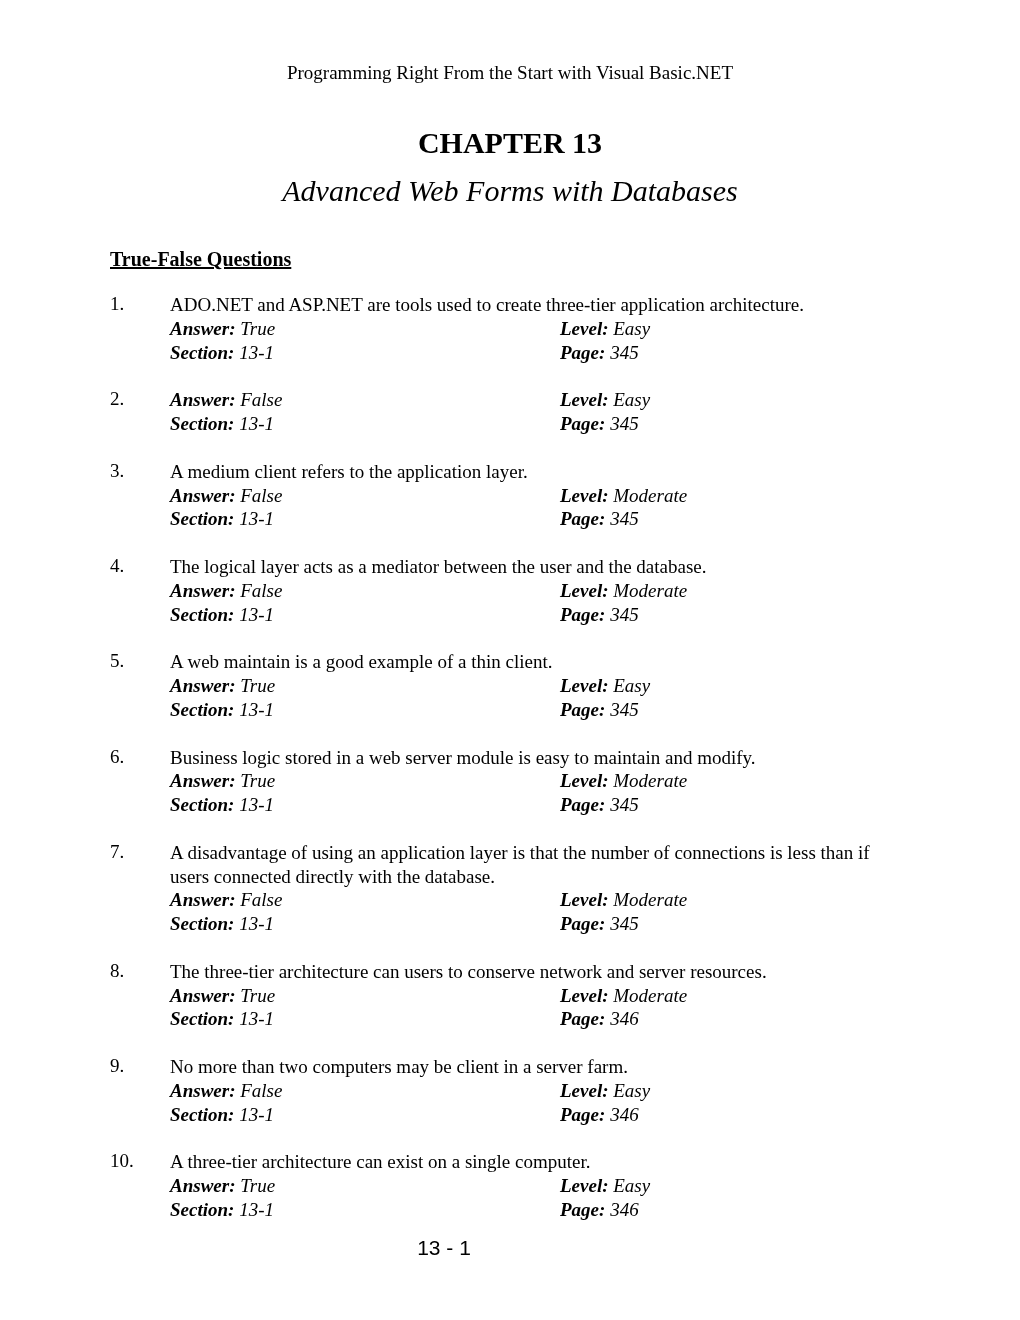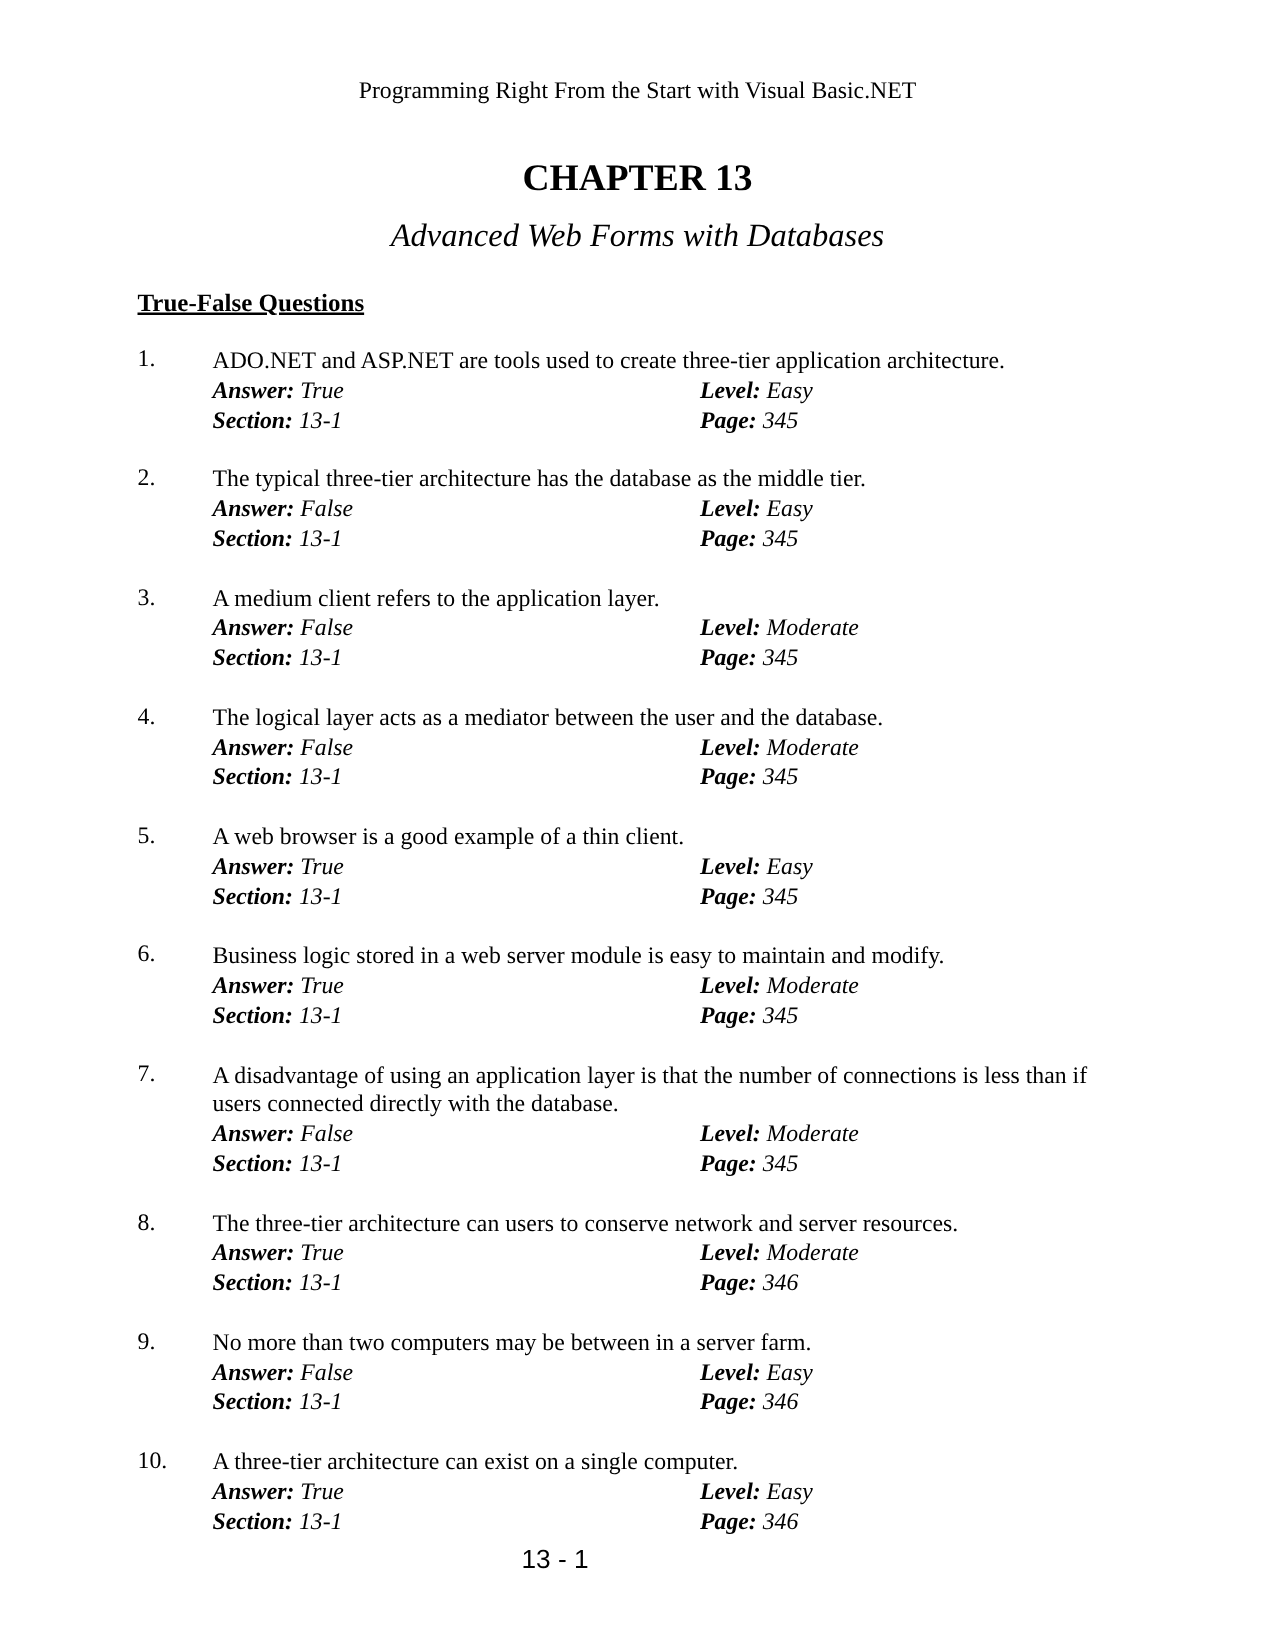--- a/index.html
+++ b/index.html
@@ -19,23 +19,23 @@
       margin-bottom: 42px;
     }
     .chapter-label {
       text-align: center;
       font-size: 30px;
       font-weight: bold;
       margin-bottom: 14px;
     }
     .chapter-title {
       text-align: center;
-      font-size: 26px;
+      font-size: 30px;
       font-style: italic;
-      margin-bottom: 28px;
+      margin-bottom: 40px;
     }
     .section-heading {
       font-size: 20px;
       font-weight: bold;
       text-decoration: underline;
       margin-bottom: 22px;
     }
     .qlist {}
     .qitem {
       display: flex;
@@ -92,21 +92,20 @@
         </div>
         <div class="qmeta">
           <div class="qmeta-left"><span class="label">Section:</span> <span class="value">13-1</span></div>
           <div class="qmeta-right"><span class="label">Page:</span> <span class="value">345</span></div>
         </div>
       </div>
     </div>
     <div class="qitem">
       <div class="qnum">2.</div>
       <div class="qbody">
-        <div class="qtext">The typical three-tier architecture has the database as the middle tier.</div>
         <div class="qmeta">
           <div class="qmeta-left"><span class="label">Answer:</span> <span class="value">False</span></div>
           <div class="qmeta-right"><span class="label">Level:</span> <span class="value">Easy</span></div>
         </div>
         <div class="qmeta">
           <div class="qmeta-left"><span class="label">Section:</span> <span class="value">13-1</span></div>
           <div class="qmeta-right"><span class="label">Page:</span> <span class="value">345</span></div>
         </div>
       </div>
     </div>
@@ -134,21 +133,21 @@
         </div>
         <div class="qmeta">
           <div class="qmeta-left"><span class="label">Section:</span> <span class="value">13-1</span></div>
           <div class="qmeta-right"><span class="label">Page:</span> <span class="value">345</span></div>
         </div>
       </div>
     </div>
     <div class="qitem">
       <div class="qnum">5.</div>
       <div class="qbody">
-        <div class="qtext">A web browser is a good example of a thin client.</div>
+        <div class="qtext">A web maintain is a good example of a thin client.</div>
         <div class="qmeta">
           <div class="qmeta-left"><span class="label">Answer:</span> <span class="value">True</span></div>
           <div class="qmeta-right"><span class="label">Level:</span> <span class="value">Easy</span></div>
         </div>
         <div class="qmeta">
           <div class="qmeta-left"><span class="label">Section:</span> <span class="value">13-1</span></div>
           <div class="qmeta-right"><span class="label">Page:</span> <span class="value">345</span></div>
         </div>
       </div>
     </div>
@@ -190,21 +189,21 @@
         </div>
         <div class="qmeta">
           <div class="qmeta-left"><span class="label">Section:</span> <span class="value">13-1</span></div>
           <div class="qmeta-right"><span class="label">Page:</span> <span class="value">346</span></div>
         </div>
       </div>
     </div>
     <div class="qitem">
       <div class="qnum">9.</div>
       <div class="qbody">
-        <div class="qtext">No more than two computers may be between in a server farm.</div>
+        <div class="qtext">No more than two computers may be client in a server farm.</div>
         <div class="qmeta">
           <div class="qmeta-left"><span class="label">Answer:</span> <span class="value">False</span></div>
           <div class="qmeta-right"><span class="label">Level:</span> <span class="value">Easy</span></div>
         </div>
         <div class="qmeta">
           <div class="qmeta-left"><span class="label">Section:</span> <span class="value">13-1</span></div>
           <div class="qmeta-right"><span class="label">Page:</span> <span class="value">346</span></div>
         </div>
       </div>
     </div>

